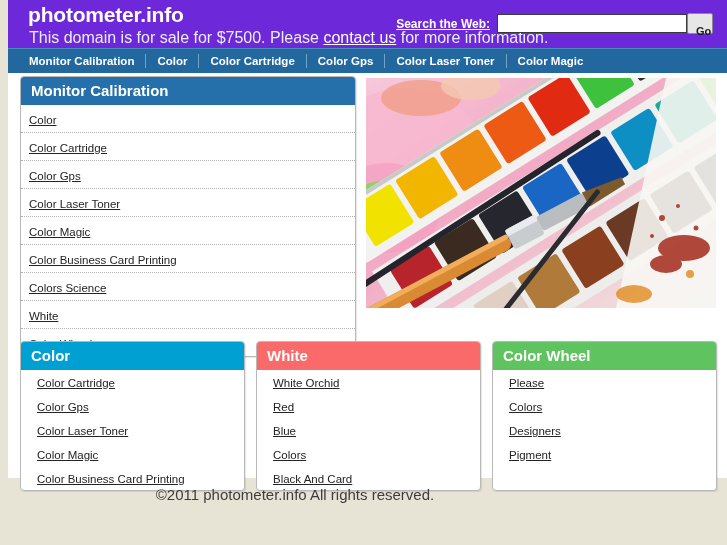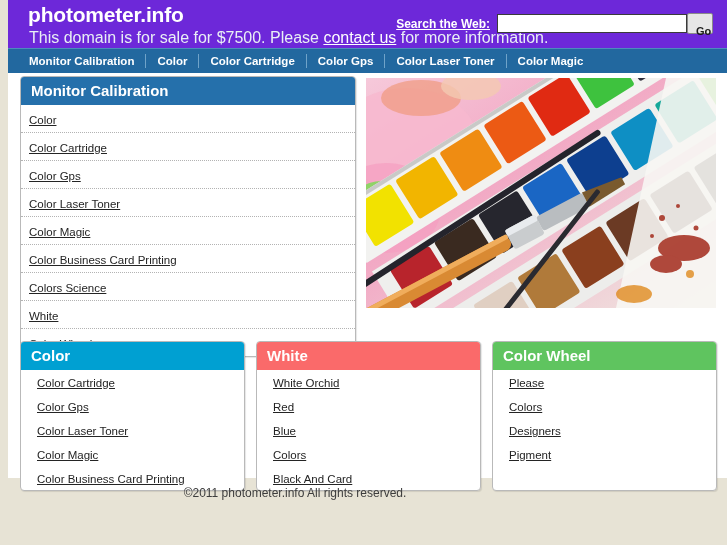--- a/index.html
+++ b/index.html
@@ -201,21 +201,21 @@
     padding: 3px 0 3px 16px;
   }
   
   .footer {
     position: absolute;
     left: 0;
     top: 486px;
     width: 590px;
     text-align: center;
     color: #3d3d3d;
-    font-size: 12px;
+    font-size: 15px;
   }
 </style>
 </head>
 <body>
 
 <div id="page">
 
   <div class="header">
     <div class="brand">photometer.info</div>
     <div class="tagline"><span>This domain is for sale for $7500. Please </span><a href="#">contact us</a><span> for more information.</span></div>

